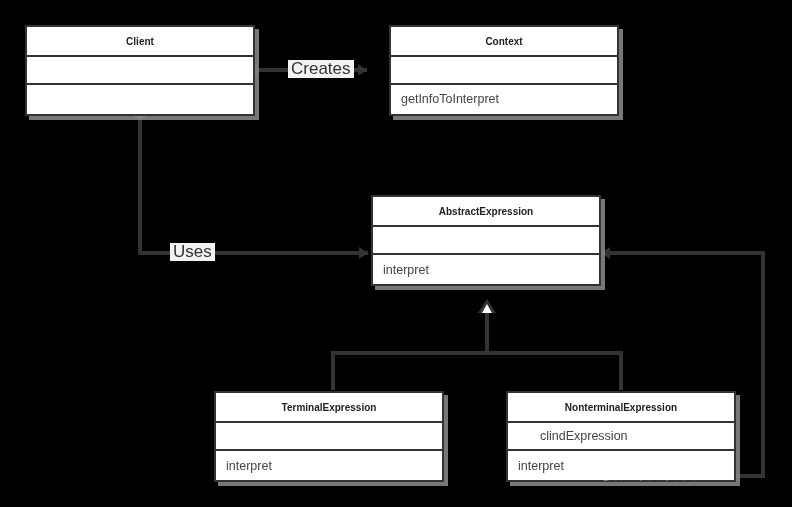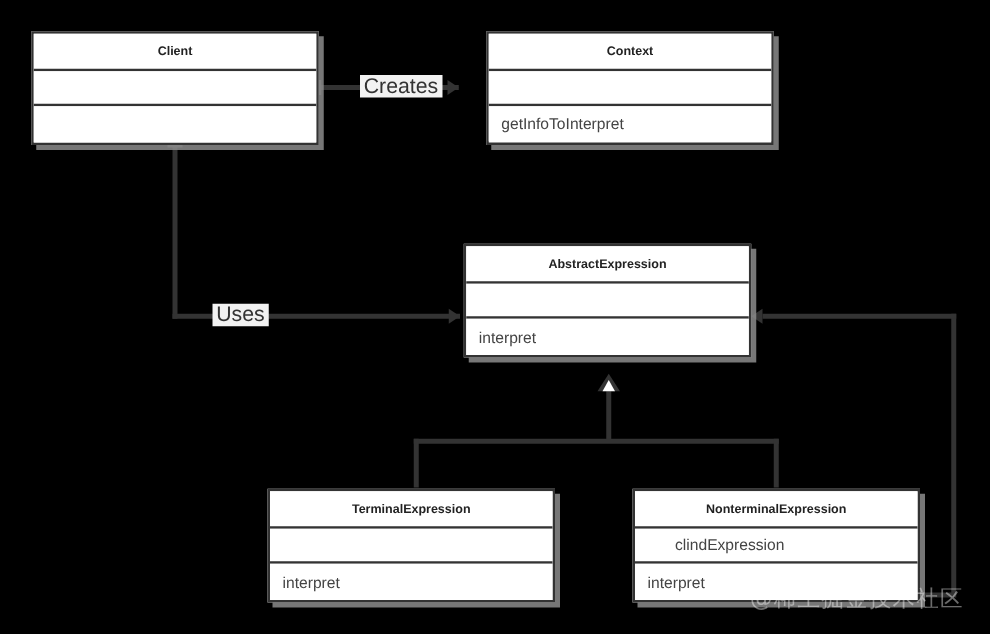--- a/index.html
+++ b/index.html
@@ -112,21 +112,21 @@
     line-height: 16px;
     padding: 1px 3px;
     white-space: nowrap;
     z-index: 6;
   }
 
   
   .watermark {
     position: absolute;
     color: rgba(255,255,255,0.42);
-    font-size: 18px;
+    font-size: 12px;
     letter-spacing: 1px;
     white-space: nowrap;
     z-index: 7;
     font-family: "DejaVu Sans", sans-serif;
   }
 </style>
 </head>
 <body>
 
 <div id="canvas">

